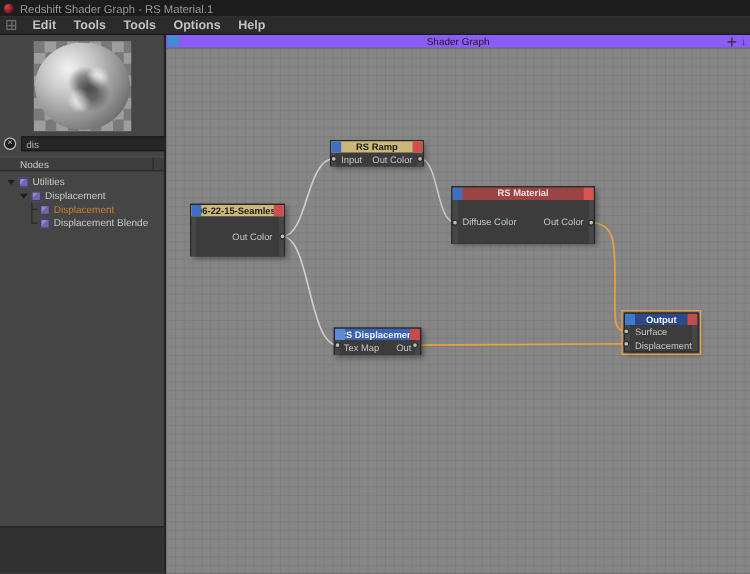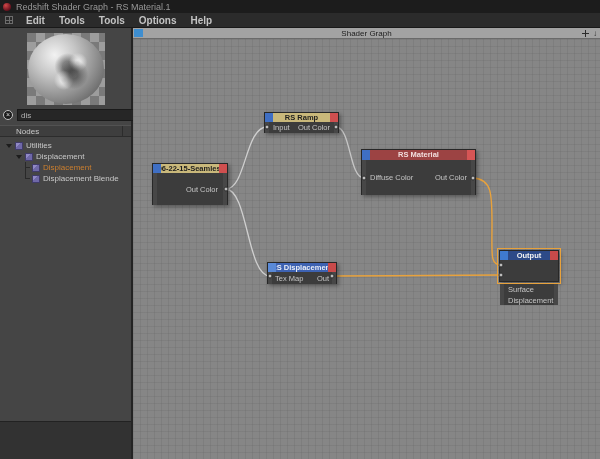--- a/index.html
+++ b/index.html
@@ -56,21 +56,21 @@
   .lvl0 { padding-left:6px; } .lvl1 { padding-left:16px; } .lvl2 { padding-left:21px; }
   .conn { width:10px; height:11px; position:relative; margin-right:1px; flex:0 0 auto; }
   .conn::before { content:''; position:absolute; left:4px; top:0; bottom:0; border-left:1px solid #292929; }
   .conn::after { content:''; position:absolute; left:4px; top:5px; width:5px; border-top:1px solid #292929; }
   .conn.end::before { bottom:5px; }
   .hl { color:#cc7f2e; }
   .sidebar-bottom { height:38px; background:#323232; border-top:1px solid #222; }
 
   
   .graph-col { flex:1; display:flex; flex-direction:column; min-width:0; }
-  .graph-header { height:11px; background:#a3a3a3; border-bottom:1px solid #6a6a6a; position:relative;
+  .graph-header { height:11px; background:#8b5cf6; border-bottom:1px solid #6a6a6a; position:relative;
     display:flex; align-items:center; justify-content:center; font-size:8px; color:#1c1c1c; flex:0 0 auto; }
   .gh-blue { position:absolute; left:1px; top:1px; width:9px; height:8px; background:#3e8ed0; }
   .gh-icons { position:absolute; right:3px; top:0; height:100%; display:flex; align-items:center; gap:4px; }
   .move-icon { width:7px; height:7px;
     background:
       linear-gradient(#2b2b2b,#2b2b2b) 50% 0/1px 100% no-repeat,
       linear-gradient(#2b2b2b,#2b2b2b) 0 50%/100% 1px no-repeat; }
   .down-icon { font-size:8px; color:#2b2b2b; line-height:7px; font-weight:bold; }
 
   .canvas { flex:1; position:relative; background-color:#868686;
@@ -234,21 +234,21 @@
         </div>
       </div>
 
       <div class="node selected" style="left:366px; top:211px; width:60px; height:32px;">
         <div class="node-title t-navy">
           <span class="corner cl"></span>
           <span>Output</span>
           <span class="corner cr"></span>
         </div>
         <div class="node-body" style="height:21px;">
-          <div class="rowline left" style="height:11px; padding-left:8px;margin-top:24px;">
+          <div class="rowline left" style="height:11px; padding-left:8px;">
             <span>Surface</span>
           </div>
           <div class="rowline left" style="height:10px; padding-left:8px;">
             <span>Displacement</span>
           </div>
         </div>
       </div>
 
       <span class="port" style="left:93px;  top:150px;"></span>
       <span class="port" style="left:134px; top:88px;"></span>

